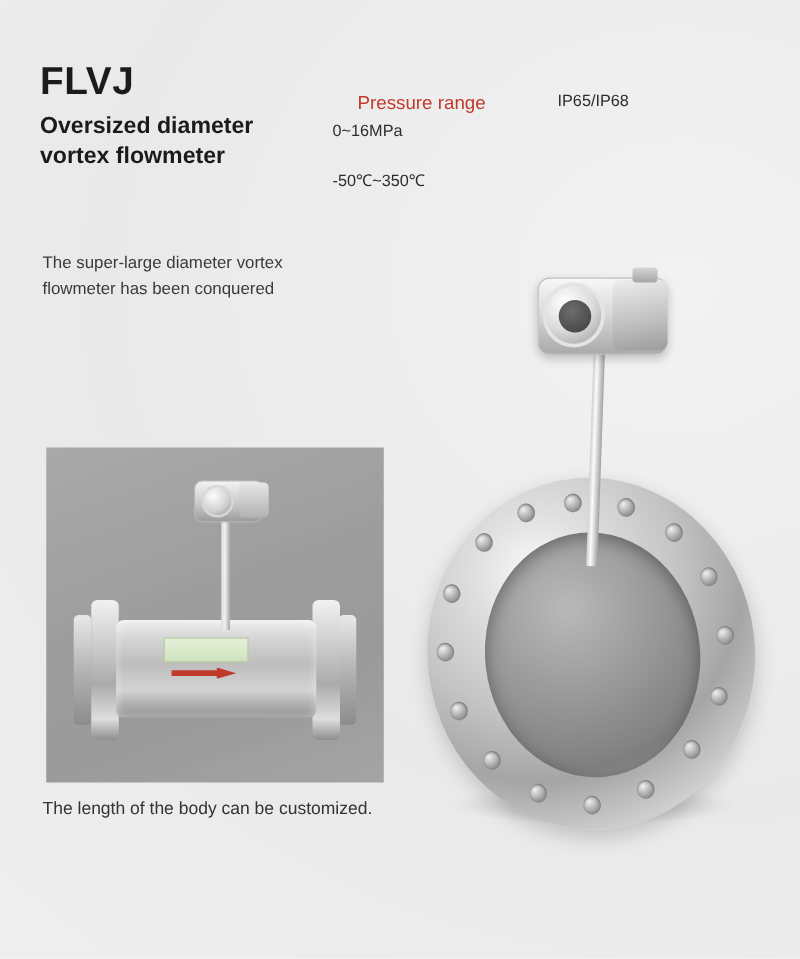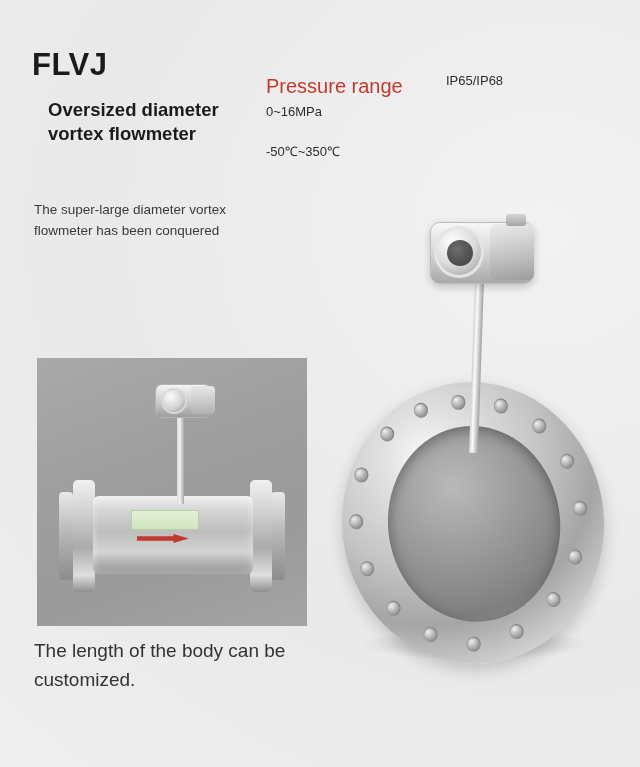--- a/index.html
+++ b/index.html
@@ -41,21 +41,21 @@
     color: #1b1b1b;
     letter-spacing: 0.5px;
     line-height: 1.1;
     margin: 0 0 6px 0;
   }
   .brand-sub {
     font-size: 18.5px;
     font-weight: bold;
     color: #1b1b1b;
     line-height: 1.28;
-    margin: 16px;
+    margin: 0;
     width: 210px;
   }
   .brand-desc {
     position: absolute;
     left: 34px;
     top: 200px;
     width: 225px;
     font-size: 13.5px;
     color: #3a3a3a;
     line-height: 1.55;
@@ -65,24 +65,25 @@
   .specs {
     position: absolute;
     left: 266px;
     top: 72px;
     width: 370px;
     display: grid;
     grid-template-columns: 180px 190px;
     grid-row-gap: 22px;
   }
   .spec-label {
-    font-size: 20px;
+    font-size: 15px;
     color: #c23a2b;
     line-height: 1.45;
     margin-bottom: 2px;
+    margin-left: 20px;
   }
   .spec-value {
     font-size: 13px;
     color: #2d2d2d;
     line-height: 1.4;
   }
 
   
   .photo-small {
     position: absolute;
@@ -178,21 +179,21 @@
     height: 28px;
     border-radius: 4px;
     background: linear-gradient(180deg,#e7e7e7,#b2b2b2);
   }
 
   .caption {
     position: absolute;
     left: 34px;
     top: 636px;
     width: 290px;
-    font-size: 19px;
+    font-size: 14px;
     color: #333333;
     line-height: 1.55;
   }
 
   
   .photo-large {
     position: absolute;
     left: 330px;
     top: 210px;
     width: 300px;

